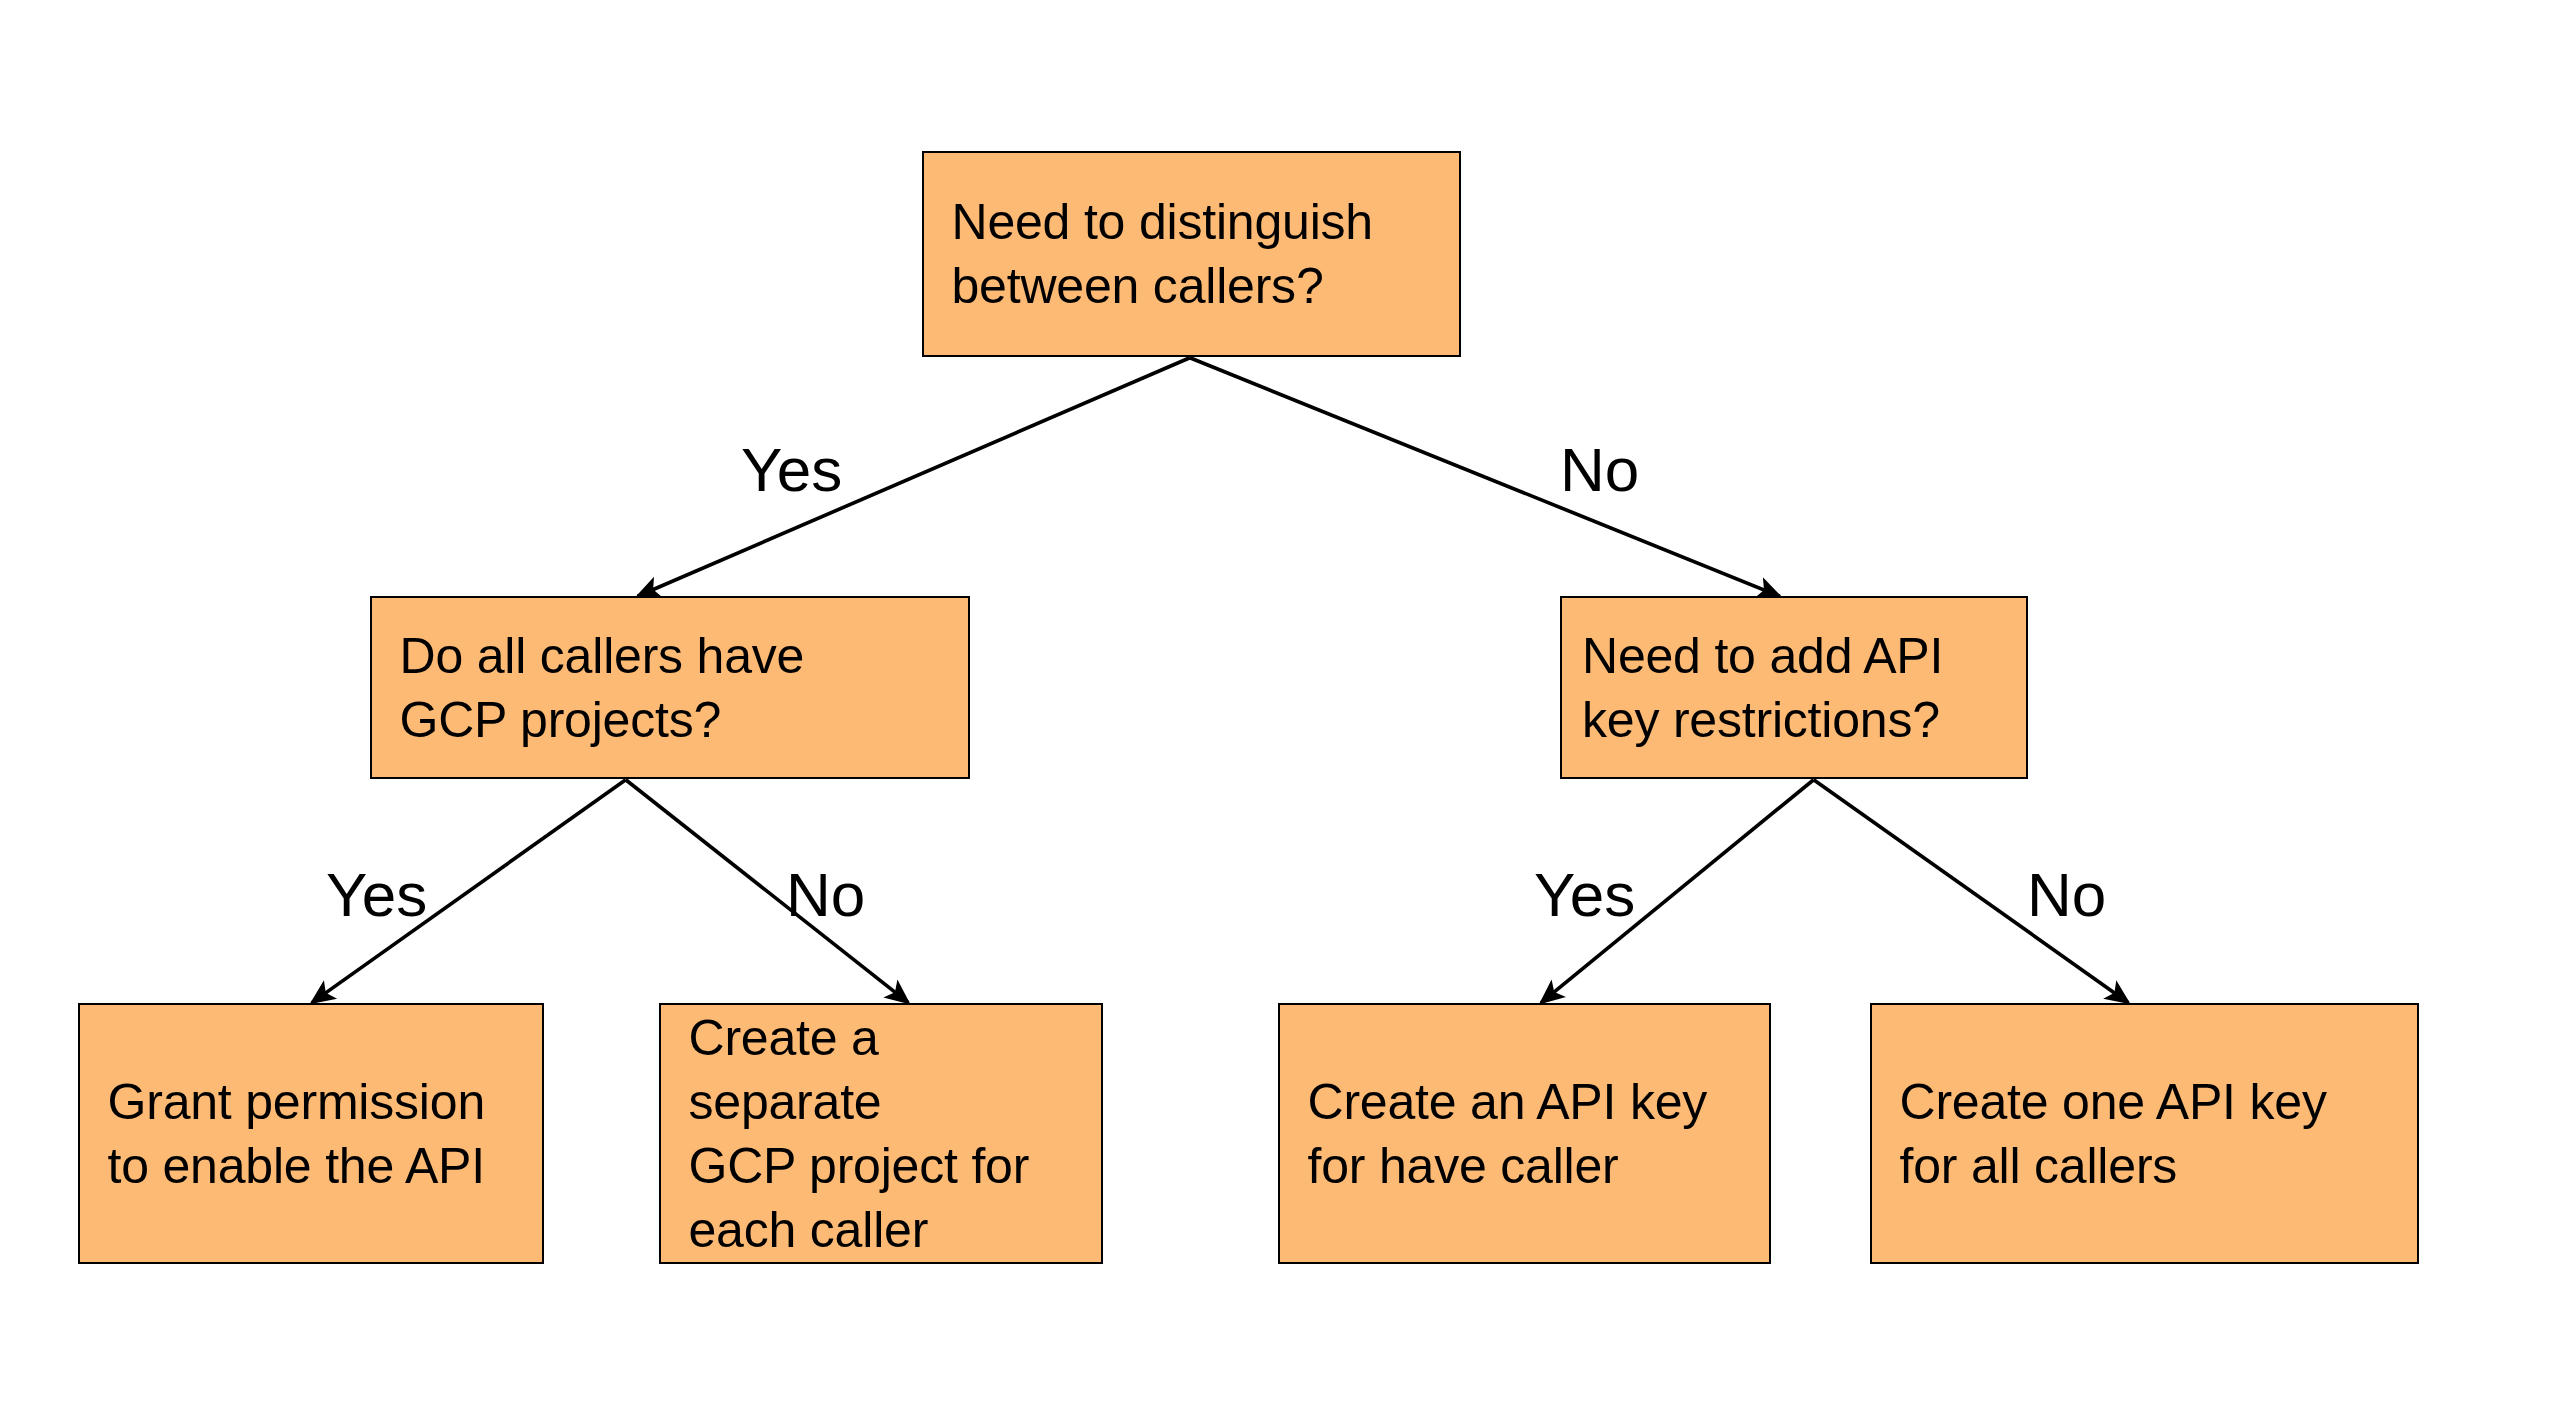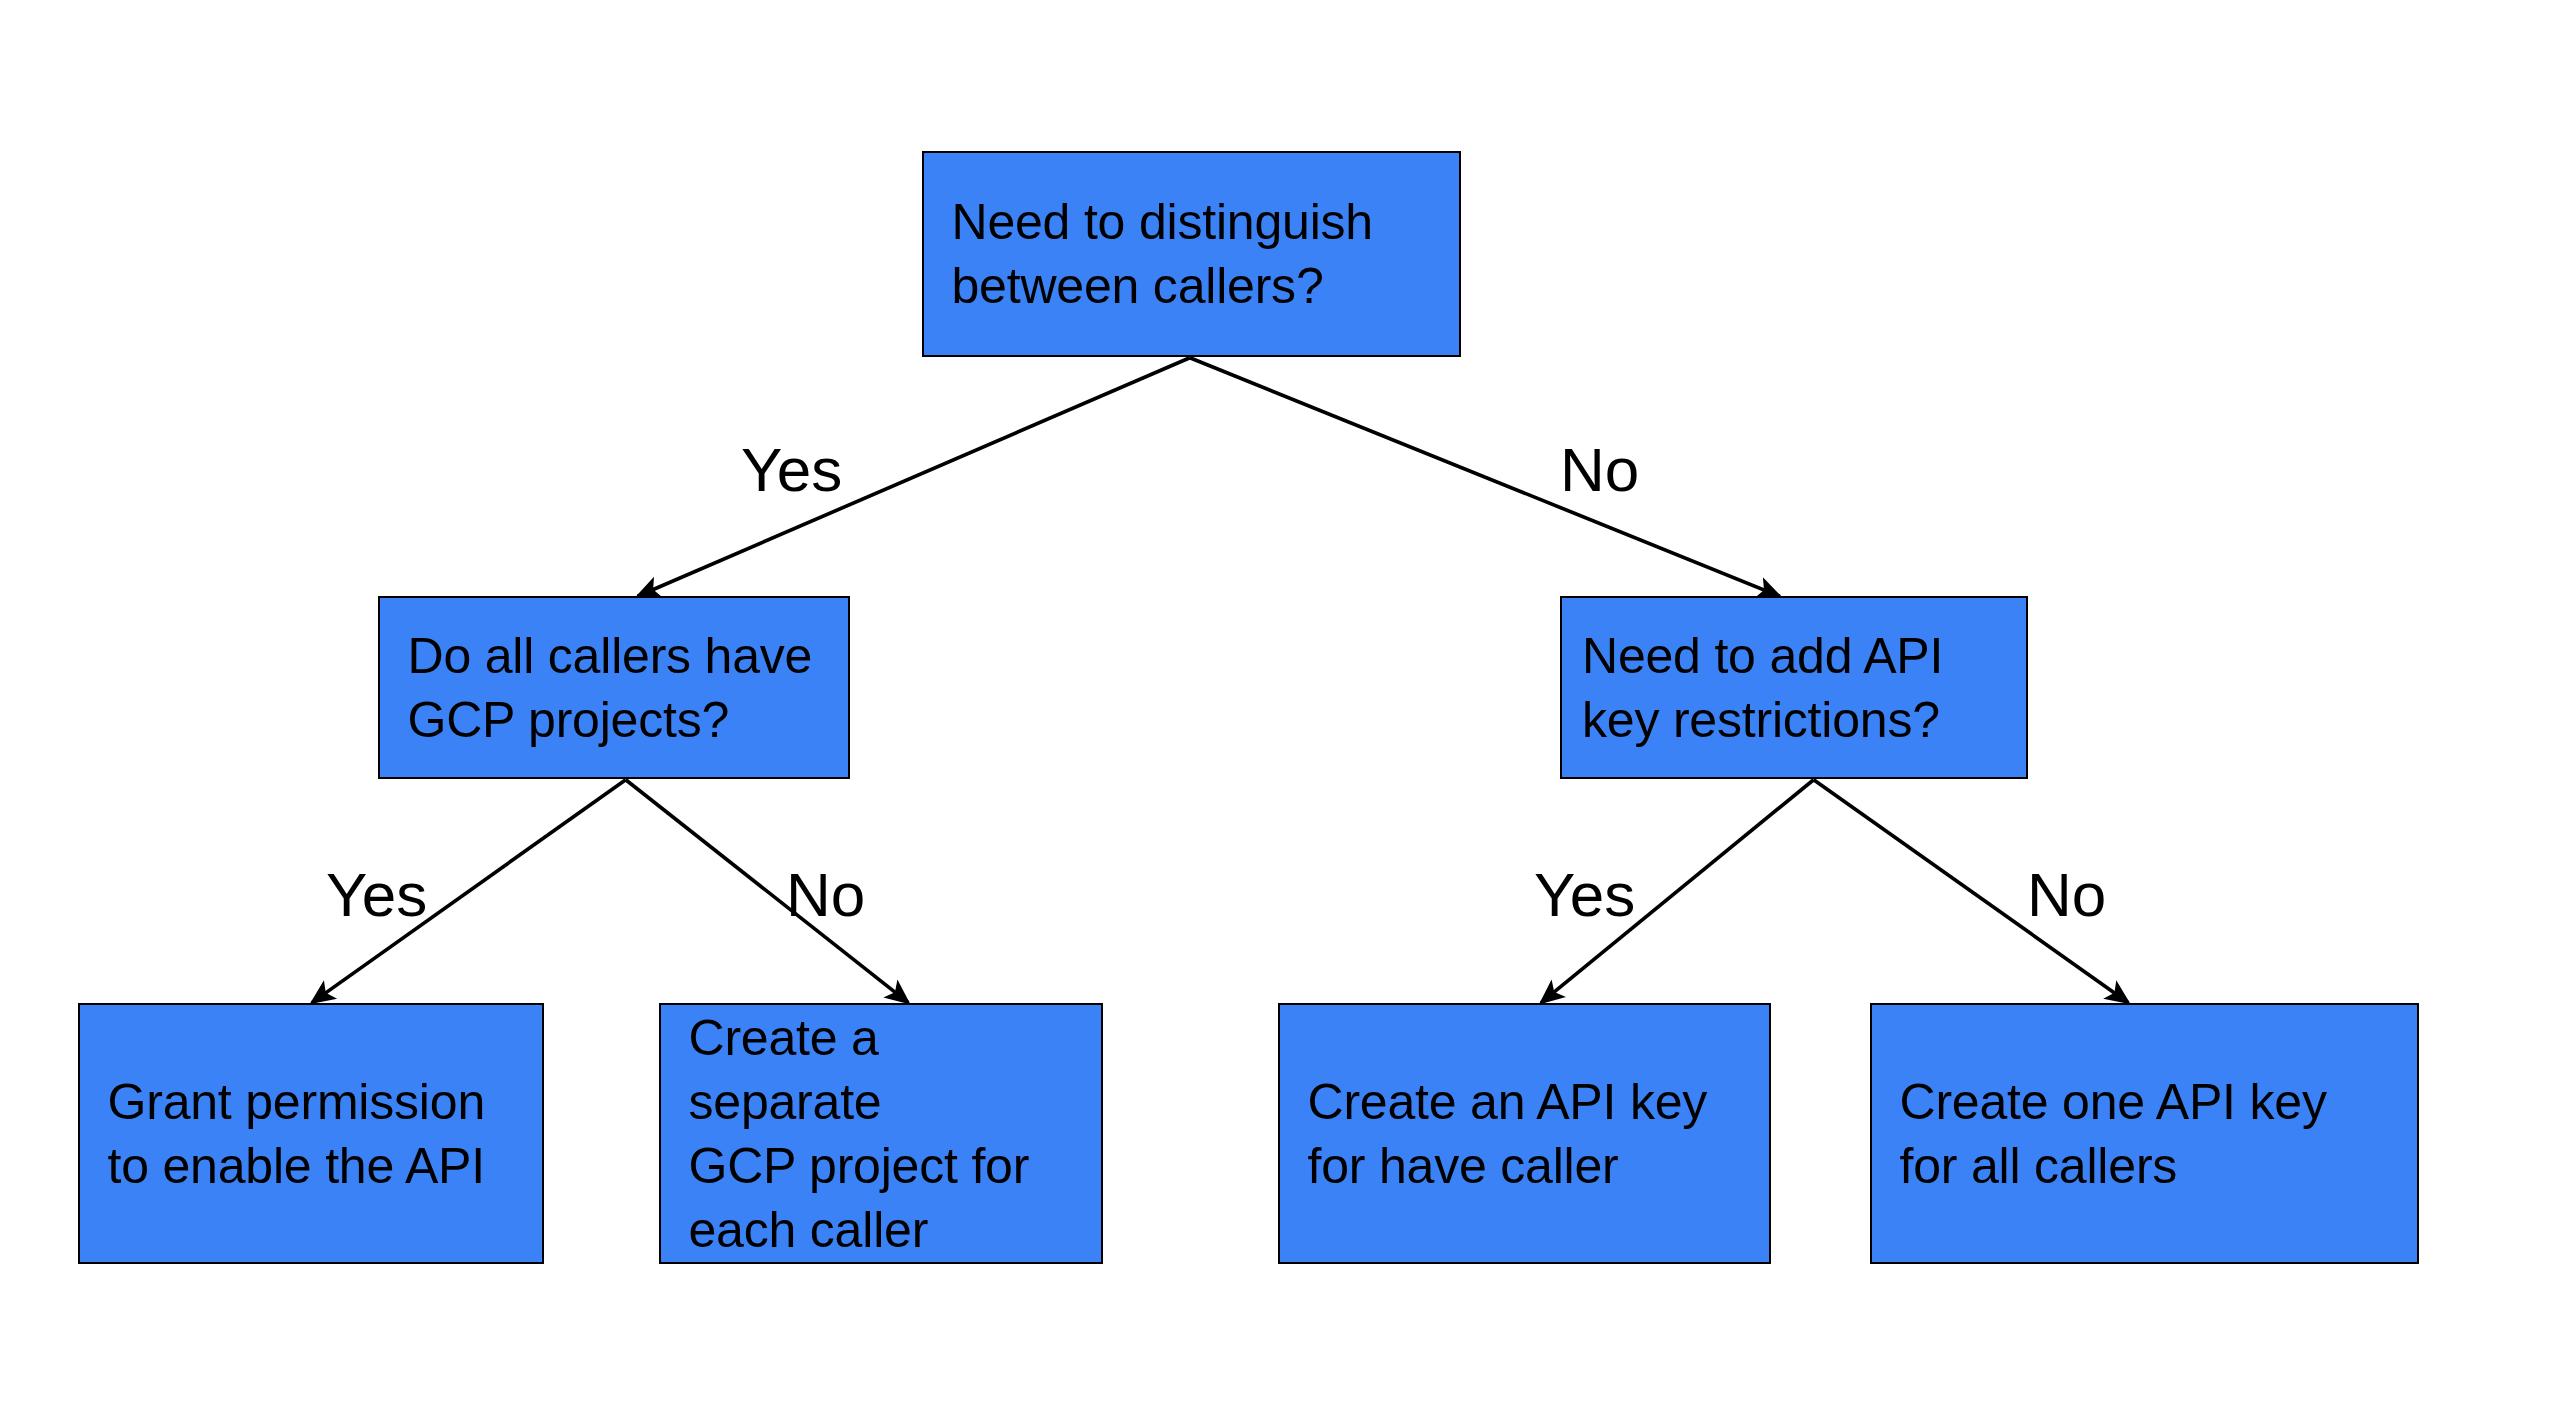--- a/index.html
+++ b/index.html
@@ -20,21 +20,21 @@
     position: absolute;
     left: 0;
     top: 0;
     width: 2576px;
     height: 1409px;
     pointer-events: none;
   }
   .node {
     position: absolute;
     box-sizing: border-box;
-    background: #3b82f6;
+    background: #fdba74;
     border: 2.8px solid #000000;
     display: flex;
     flex-direction: column;
     justify-content: center;
     align-items: flex-start;
     padding: 0 27.5px;
   }
   .node-text {
     color: #000000;
     font-size: 50px;
@@ -70,21 +70,21 @@
         <line x1="1977" y1="850" x2="1680" y2="1093" stroke="#000000" stroke-width="4" marker-end="url(#arrowhead)"></line>
         <line x1="1977" y1="850" x2="2320" y2="1093" stroke="#000000" stroke-width="4" marker-end="url(#arrowhead)"></line>
       </g>
   </svg>
 
   <div id="node-layer">
       <div class="node" style="left: 922px; top: 151px; width: 539px; height: 206px;">
         <div class="node-text">Need to distinguish
 between callers?</div>
       </div>
-      <div class="node" style="left: 378px; top: 596px; width: 472px; height: 183px;">
+      <div class="node" style="left: 370px; top: 596px; width: 600px; height: 183px;">
         <div class="node-text">Do all callers have
 GCP projects?</div>
       </div>
       <div class="node" style="left: 1560px; top: 596px; width: 468px; height: 183px; padding-left: 20px;">
         <div class="node-text">Need to add API
 key restrictions?</div>
       </div>
       <div class="node" style="left: 78px; top: 1003px; width: 466px; height: 261px;">
         <div class="node-text">Grant permission
 to enable the API</div>

